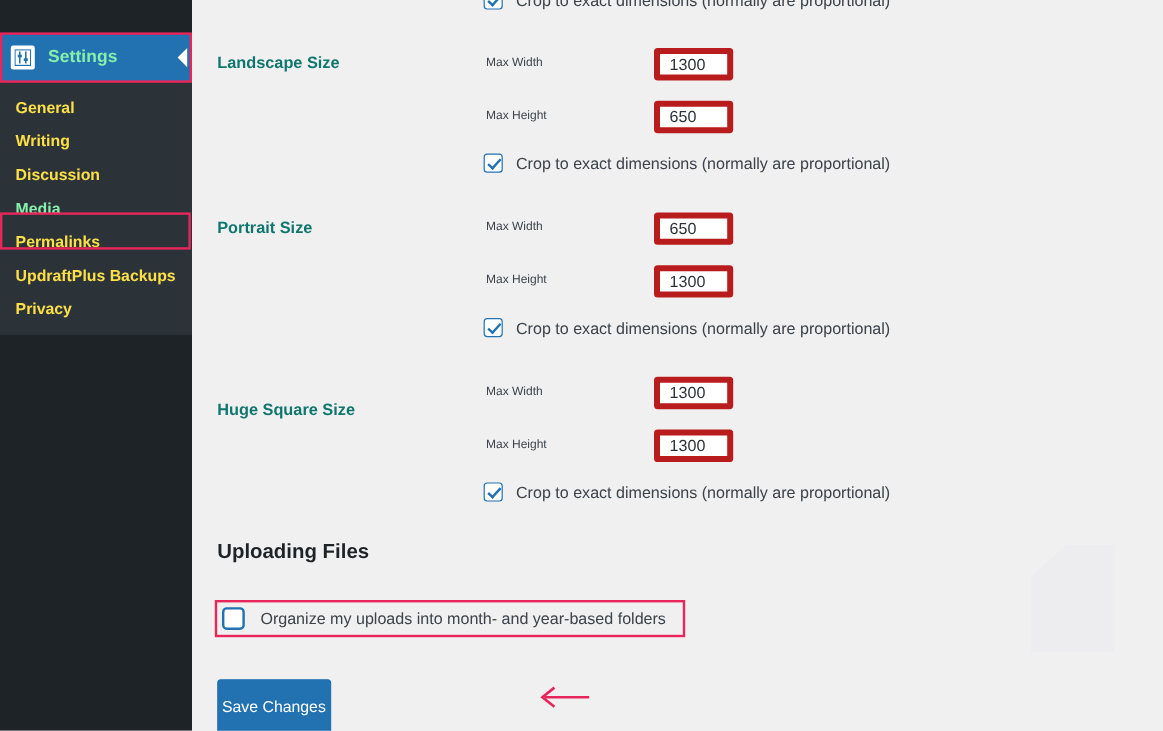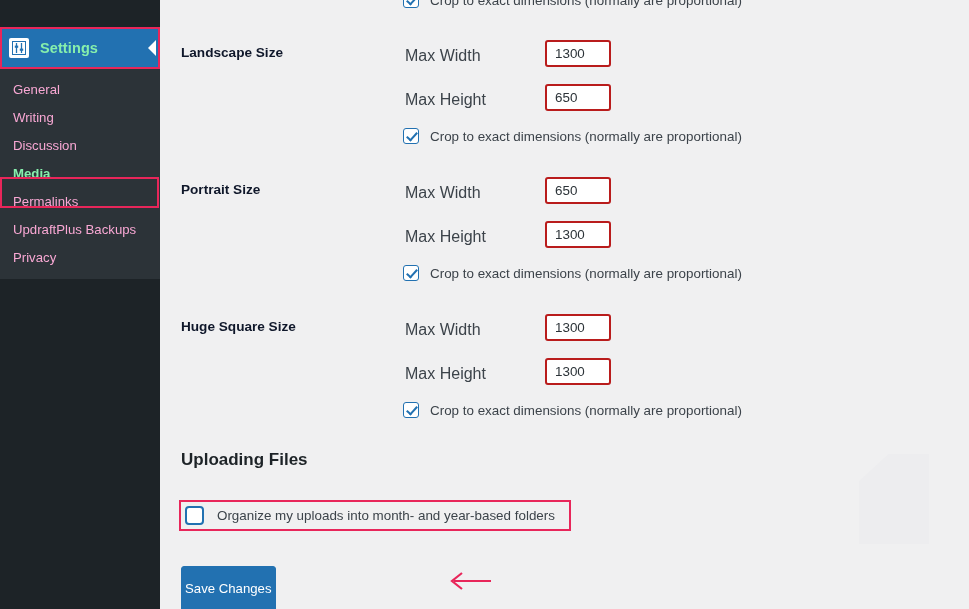--- a/index.html
+++ b/index.html
@@ -67,24 +67,25 @@
 
   #submenu {
     background: #2c3338;
     padding: 7px 0 8px 0;
   }
   .submenu-item {
     height: 28px;
     display: flex;
     align-items: center;
     padding-left: 13px;
-    color: #f9a8d4;
+    color: #fde047;
     font-size: 13.2px;
     box-sizing: border-box;
     position: relative;
+    font-weight: bold;
   }
   .submenu-item.current {
     color: #86efac;
     font-weight: 700;
   }
 
   
   .anno {
     position: absolute;
     border: 2px solid #e8265a;
@@ -121,39 +122,39 @@
     width: 809px;
   }
   .row {
     position: absolute;
     left: 0;
     width: 809px;
   }
   .row-label {
     position: absolute;
     left: 21px;
-    color: #0f172a;
+    color: #0f766e;
     font-size: 13.6px;
     font-weight: 700;
     white-space: nowrap;
   }
   .field-label {
     position: absolute;
     left: 245px;
     color: #3c434a;
-    font-size: 16px;
+    font-size: 10px;
     white-space: nowrap;
   }
   .num-input {
     position: absolute;
     left: 385px;
     width: 66px;
     height: 27px;
     box-sizing: border-box;
-    border: 2px solid #b91c1c;
+    border: 5px solid #b91c1c;
     border-radius: 3px;
     background: #ffffff;
     color: #2c3338;
     font-family: "Liberation Sans", sans-serif;
     font-size: 13.4px;
     padding: 4px 8px;
     outline: none;
   }
 
   .crop-line {
@@ -313,21 +314,21 @@
       <div class="field-label" style="top:49px;">Max Height</div>
       <input class="num-input" style="top: 42px;" type="text" value="1300">
 
       <div class="crop-line" style="top:86px;">
         <span class="cb checked"></span>
         <span class="crop-text">Crop to exact dimensions (normally are proportional)</span>
       </div>
     </div>
 
     <div class="row" style="top:316px;">
-      <div class="row-label" style="top:3px;">Huge Square Size</div>
+      <div class="row-label" style="top:18px;">Huge Square Size</div>
 
       <div class="field-label" style="top:5px;">Max Width</div>
       <input class="num-input" style="top: -2px;" type="text" value="1300">
 
       <div class="field-label" style="top:49px;">Max Height</div>
       <input class="num-input" style="top: 42px;" type="text" value="1300">
 
       <div class="crop-line" style="top:86px;">
         <span class="cb checked"></span>
         <span class="crop-text">Crop to exact dimensions (normally are proportional)</span>

